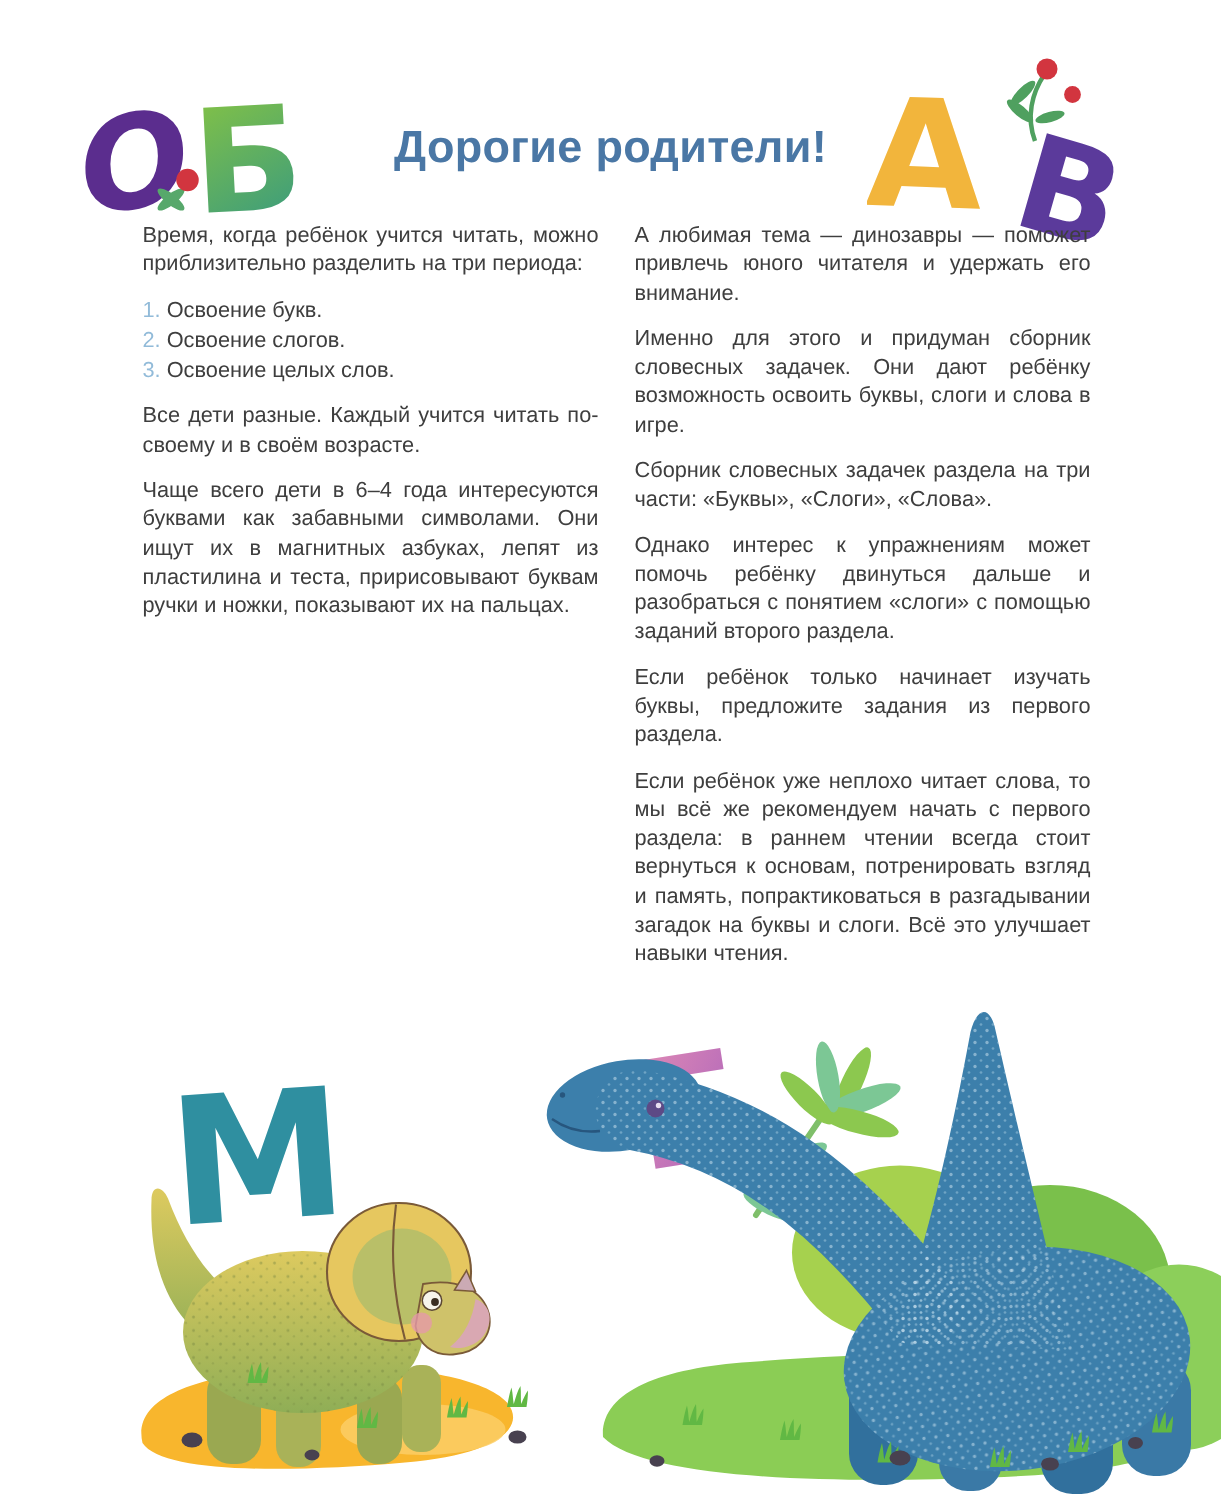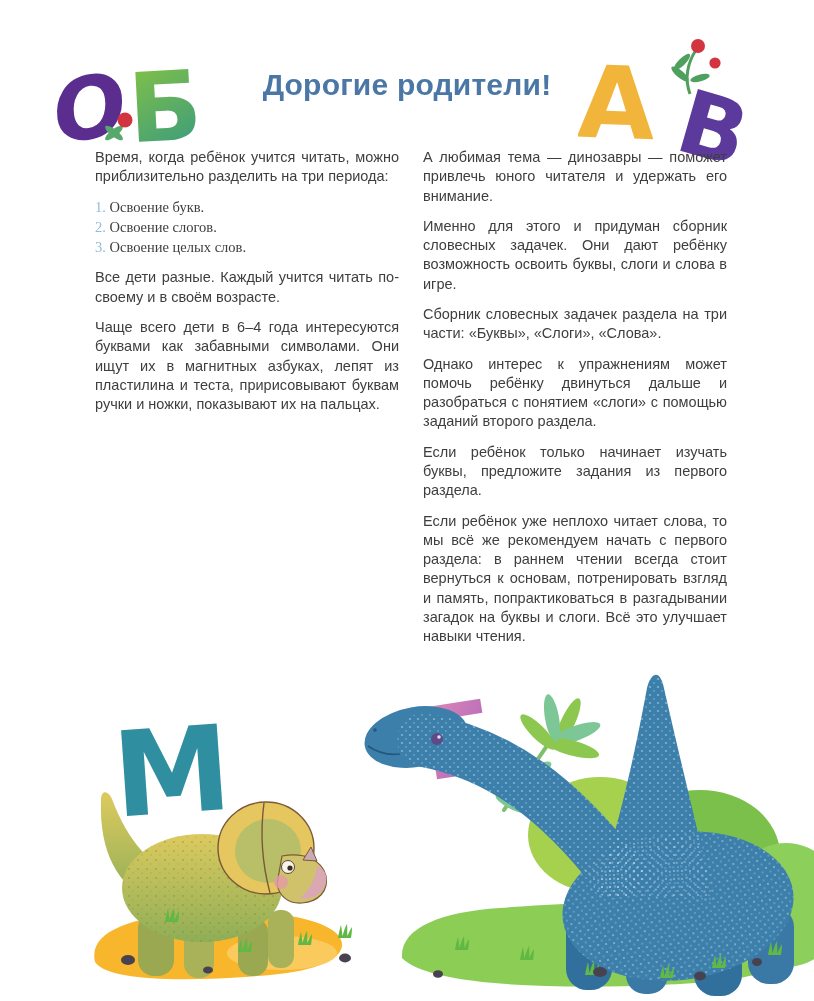--- a/index.html
+++ b/index.html
@@ -1,37 +1,37 @@
 <!DOCTYPE html>
 <html lang="ru"><head>
 <meta charset="utf-8">
 <style>
   html,body { margin:0; padding:0; background:#ffffff; }
   .page {
     position:relative; width:814px; height:1001px; background:#ffffff;
     overflow:hidden; font-family:"Liberation Sans", sans-serif;
   }
   .title {
-    position:absolute; top:68px; left:0; right:0; margin:0;
+    position:absolute; top:82px; left:0; right:0; margin:0;
     text-align:center; font-size:30px; font-weight:bold;
     color:#4a77a5; letter-spacing:0.2px;
   }
   .decor { position:absolute; }
   .decor-left  { left:46px;  top:38px; }
   .decor-right { left:578px; top:32px; }
   .columns {
     position:absolute; top:148px; left:95px; width:632px;
     display:flex; gap:24px;
   }
   .col {
     flex:1; font-size:14.5px; line-height:1.33; color:#3e3e3e;
     text-align:justify; hyphens:auto; -webkit-hyphens:auto;
   }
   .col p { margin:0 0 11px 0; }
-  .num-list { list-style:none; margin:2px 0 11px 0; padding:0;font-family:Liberation Serif, serif; }
+  .num-list { list-style:none; margin:2px 0 11px 0; padding:0; }
   .num-list li { margin:0 0 1px 0; }
   .num-list .num { color:#92bbd9; }
   .illustration { position:absolute; left:0; top:660px; width:814px; height:341px; }
   svg text.letter { font-family:"DejaVu Sans","Liberation Sans",sans-serif; }
 </style>
 </head>
 <body>
 
 <div class="page">
 

